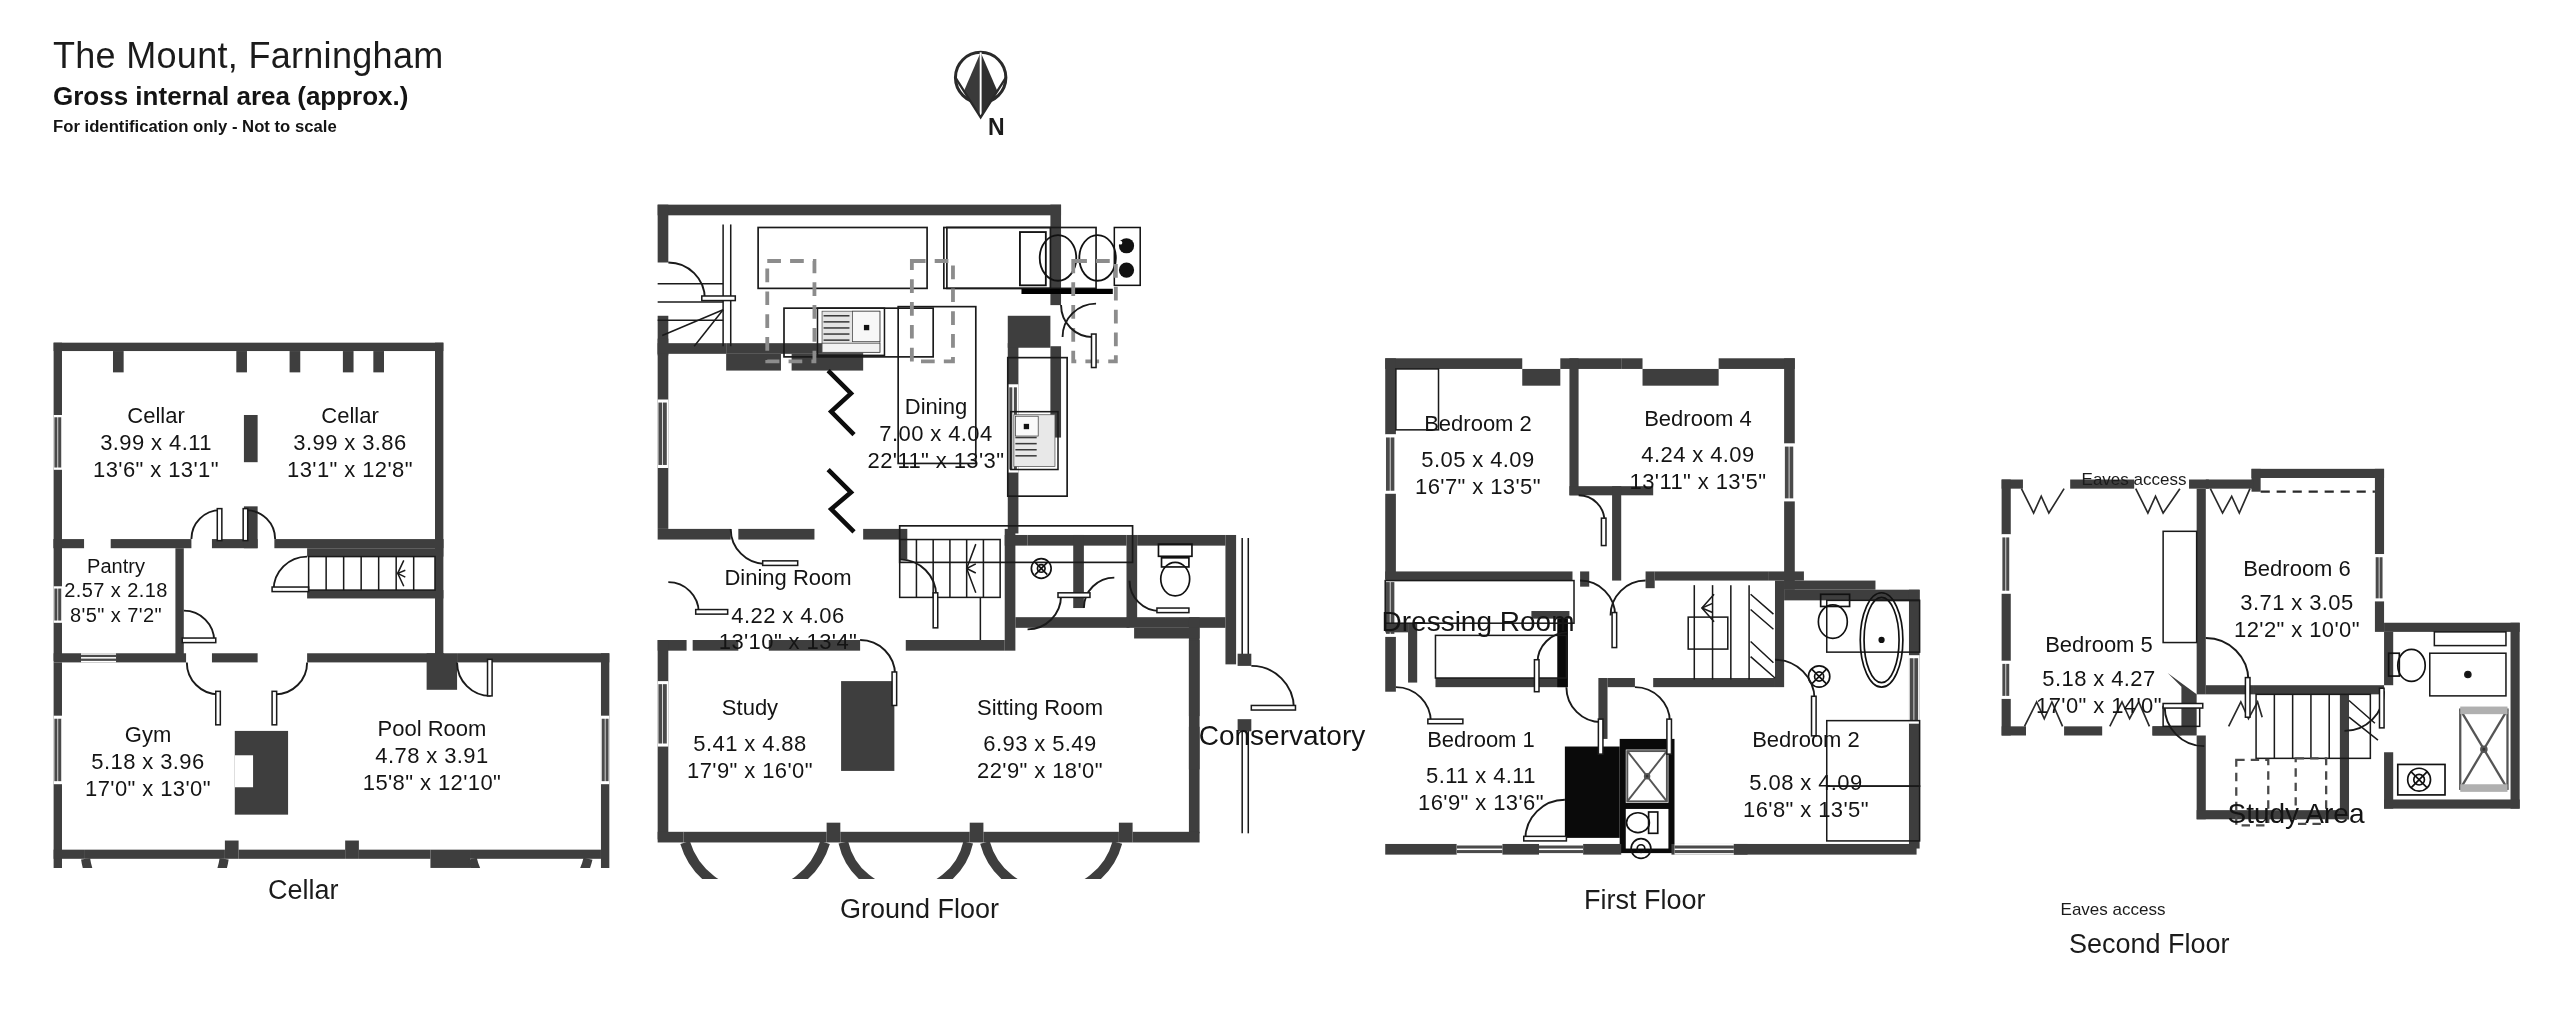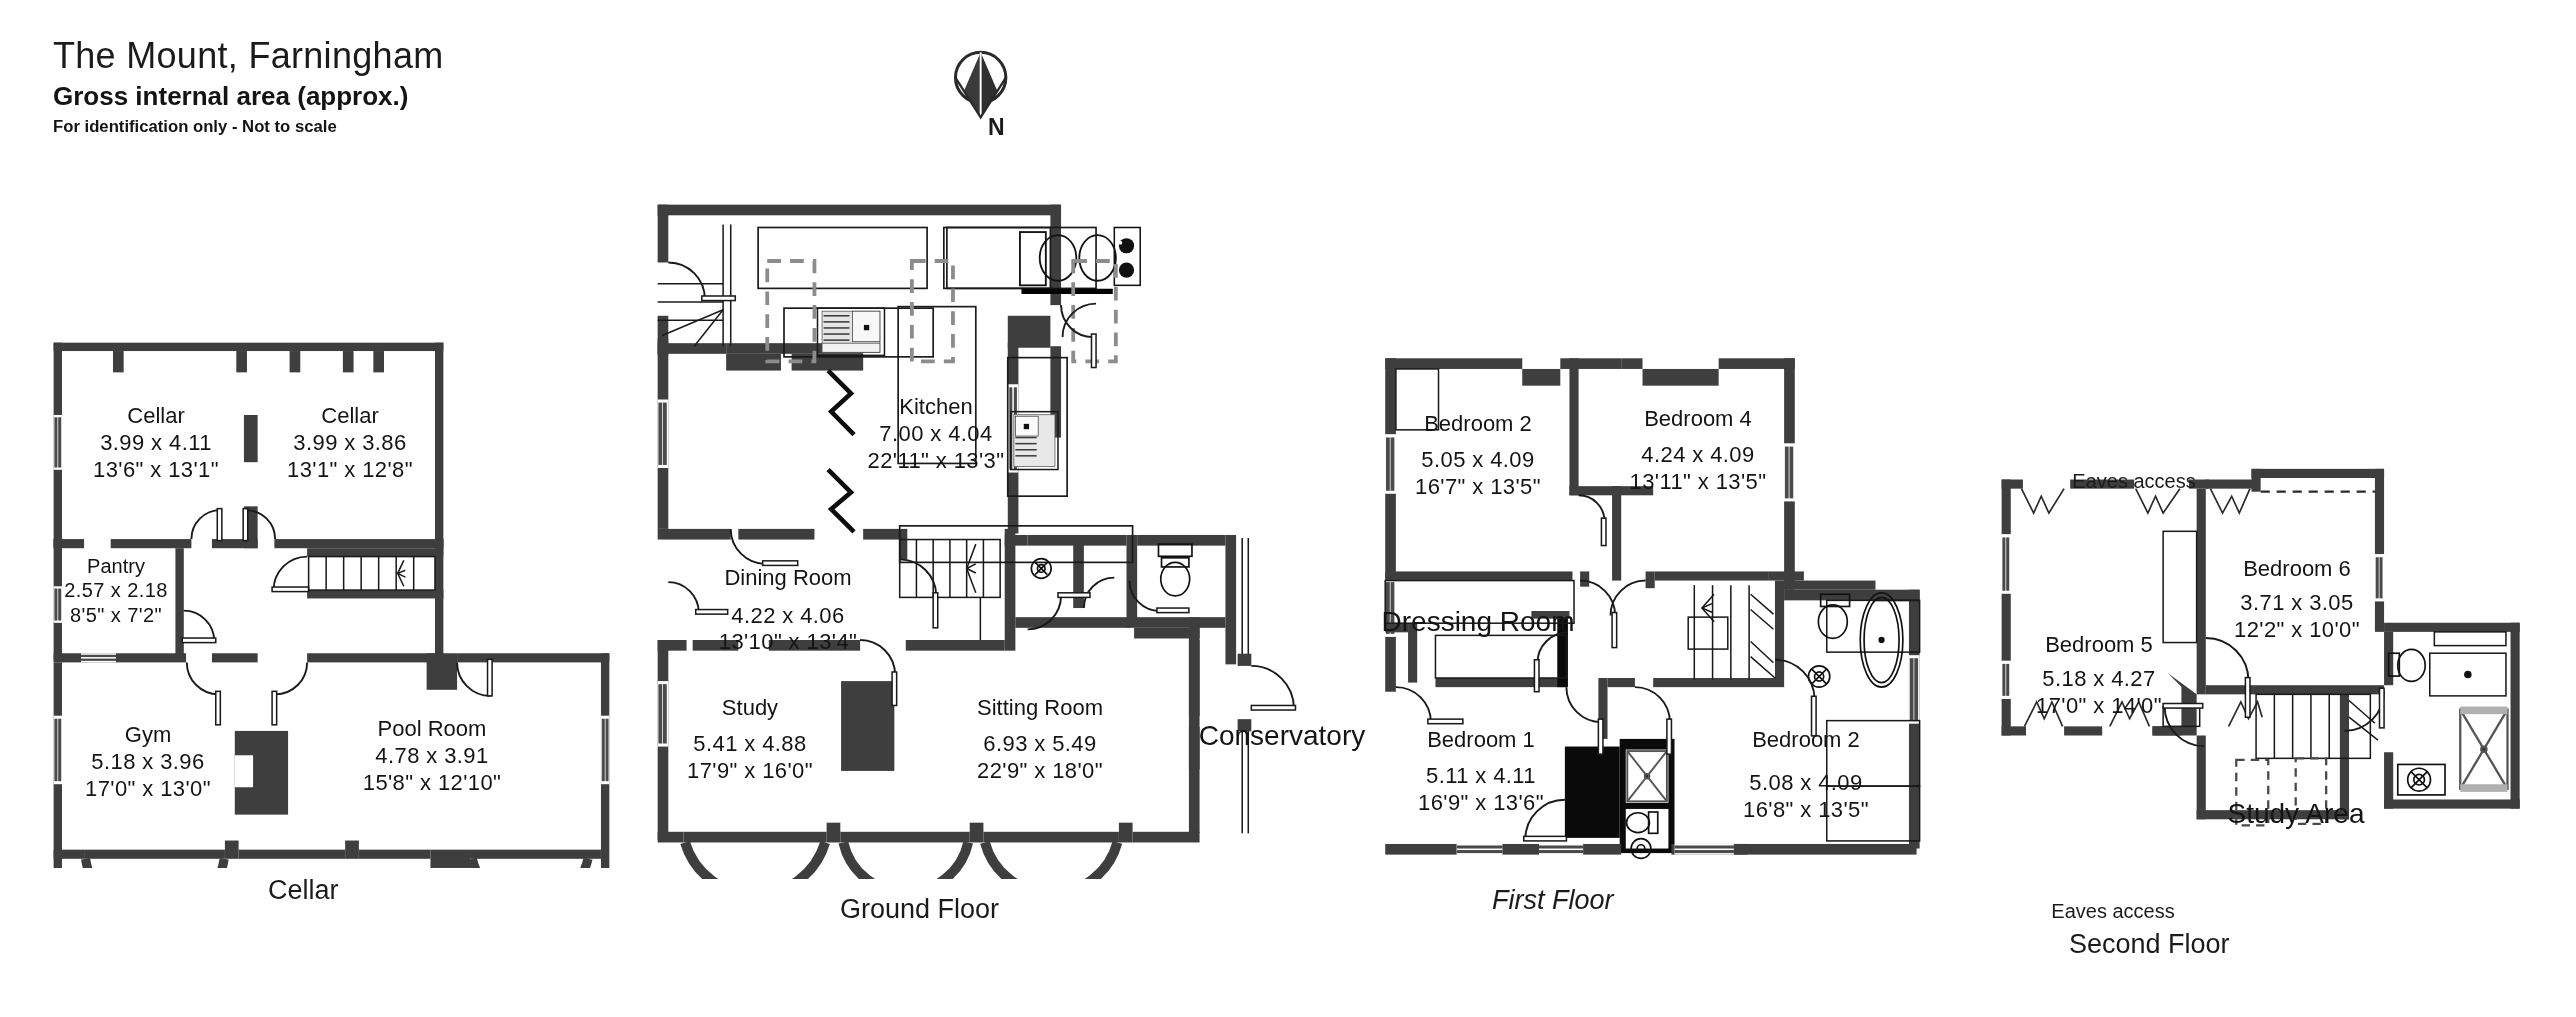--- a/index.html
+++ b/index.html
@@ -72,21 +72,21 @@
     white-space: nowrap;
     line-height: 1.22;
     transform: translateX(-50%);
   }
   .room .nm { font-size: 22px; color: #141414; }
   .room .dm { font-size: 22px; color: #141414; letter-spacing: 0.4px; }
   .room.small .nm { font-size: 20px; }
   .room.small .dm { font-size: 20px; }
   .note {
     position: absolute;
-    font-size: 20px;
+    font-size: 17px;
     color: #1b1b1b;
     white-space: nowrap;
     transform: translateX(-50%);
   }
   .room.nodim .nm { font-size: 28px; }
 </style>
 </head>
 <body>
 
 <div id="title-block">
@@ -440,21 +440,21 @@
     </g>
   </svg>
 </div>
 
 <div class="room" style="left:788px; top:565px;">
   <div class="nm">Dining Room</div>
   <div class="dm" style="margin-top:10.7px;">4.22  x  4.06</div>
   <div class="dm">13'10"  x  13'4"</div>
 </div>
 <div class="room" style="left:936px; top:394px;">
-  <div class="nm">Kitchen</div>
+  <div class="nm">Dining</div>
   <div class="dm">7.00  x  4.04</div>
   <div class="dm">22'11"  x  13'3"</div>
 </div>
 <div class="room" style="left:750px; top:695px;">
   <div class="nm">Study</div>
   <div class="dm" style="margin-top:9px;text-align:center;">5.41  x  4.88</div>
   <div class="dm">17'9"  x  16'0"</div>
 </div>
 <div class="room" style="left:1040px; top:695px;">
   <div class="nm">Sitting Room</div>
@@ -627,21 +627,21 @@
 <div class="room" style="left:1481px; top:727px;">
   <div class="nm">Bedroom 1</div>
   <div class="dm" style="margin-top:9px;">5.11  x  4.11</div>
   <div class="dm">16'9"  x  13'6"</div>
 </div>
 <div class="room" style="left:1806px; top:727px;">
   <div class="nm">Bedroom 2</div>
   <div class="dm" style="margin-top:16px;">5.08  x  4.09</div>
   <div class="dm">16'8"  x  13'5"</div>
 </div>
-<div class="floor-caption" style="left:1492px; top:885px;font-style:italic;">First Floor</div>
+<div class="floor-caption" style="left:1584px; top:885px;">First Floor</div>
 
 <div class="plan" id="plan-second" style="left:1994px; top:449px;">
   <svg width="579" height="381" viewBox="0 0 760 500">
     <g fill="#3e3e3e" stroke="none">
 
       <rect x="10" y="40" width="28" height="12"></rect>
       <rect x="100" y="40" width="84" height="12"></rect>
       <rect x="256" y="40" width="26" height="12"></rect>
       <rect x="10" y="40" width="12" height="72"></rect>
       <rect x="10" y="112" width="12" height="78" fill="#ffffff"></rect>

